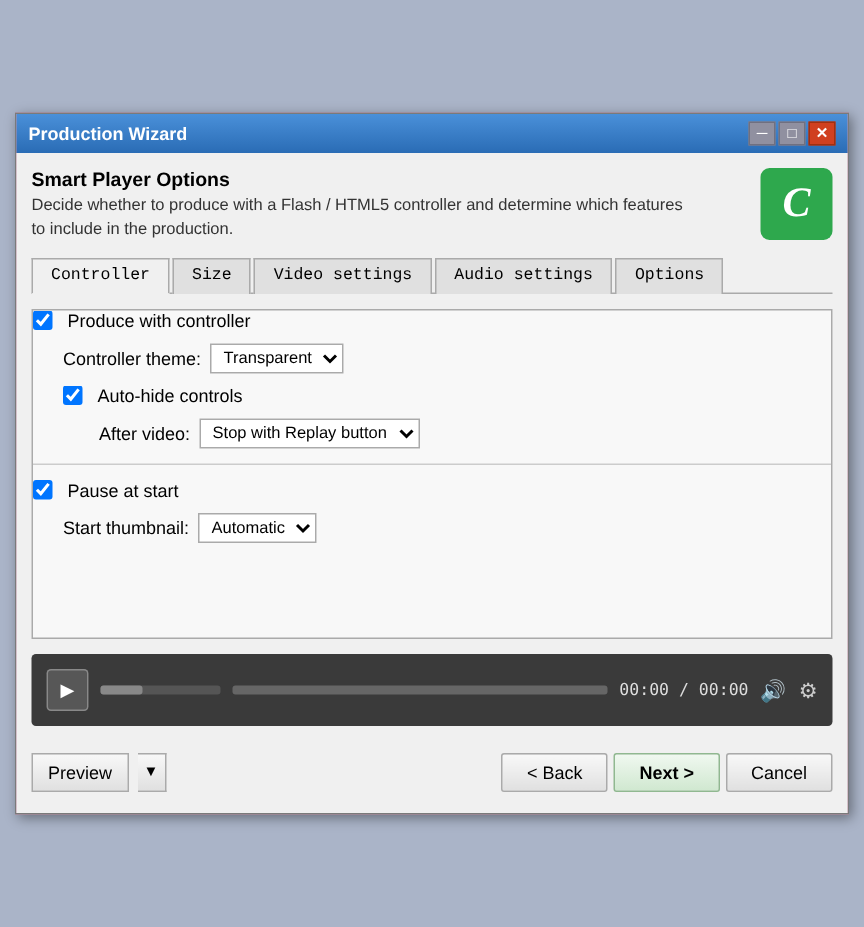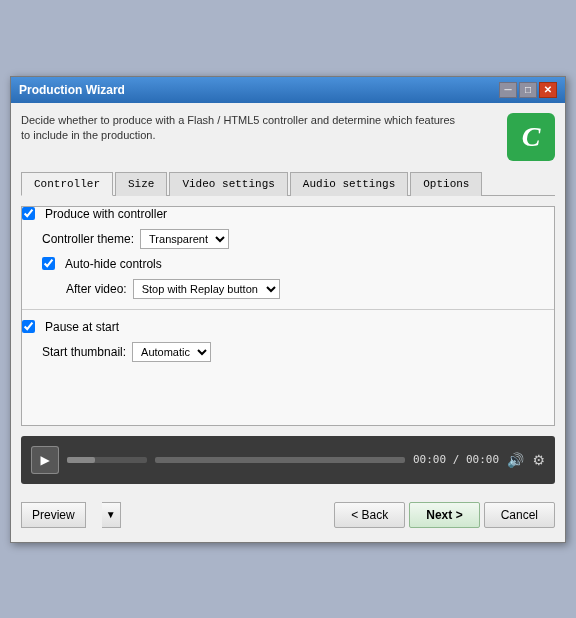--- a/index.html
+++ b/index.html
@@ -177,21 +177,21 @@
       color: #ccc;
       font-size: 14px;
       cursor: pointer;
     }
     .footer {
       display: flex;
       justify-content: space-between;
       align-items: center;
       padding: 8px 0 4px 0;
     }
-    .footer-left { display: flex; gap: 16px; }
+    .footer-left { display: flex; gap: 6px; }
     .footer-right { display: flex; gap: 4px; }
     .btn {
       padding: 5px 16px;
       border: 1px solid #aaa;
       background: linear-gradient(to bottom, #f8f8f8, #e0e0e0);
       cursor: pointer;
       font-size: 12px;
       border-radius: 2px;
     }
     .btn-preview {
@@ -233,20 +233,21 @@
       <div class="titlebar-btn min">─</div>
       <div class="titlebar-btn max">□</div>
       <div class="titlebar-btn">✕</div>
     </div>
   </div>
 
   <div class="content">
 
     <div class="header-section">
       <div class="header-text">
+        <h3>Smart Player Options</h3>
         <p>Decide whether to produce with a Flash / HTML5 controller and determine which features to include in the production.</p>
       </div>
       <div class="logo-icon">
         <span>C</span>
       </div>
     </div>
 
     <div class="tabs">
       <div class="tab active">
         <span>Controller</span>

